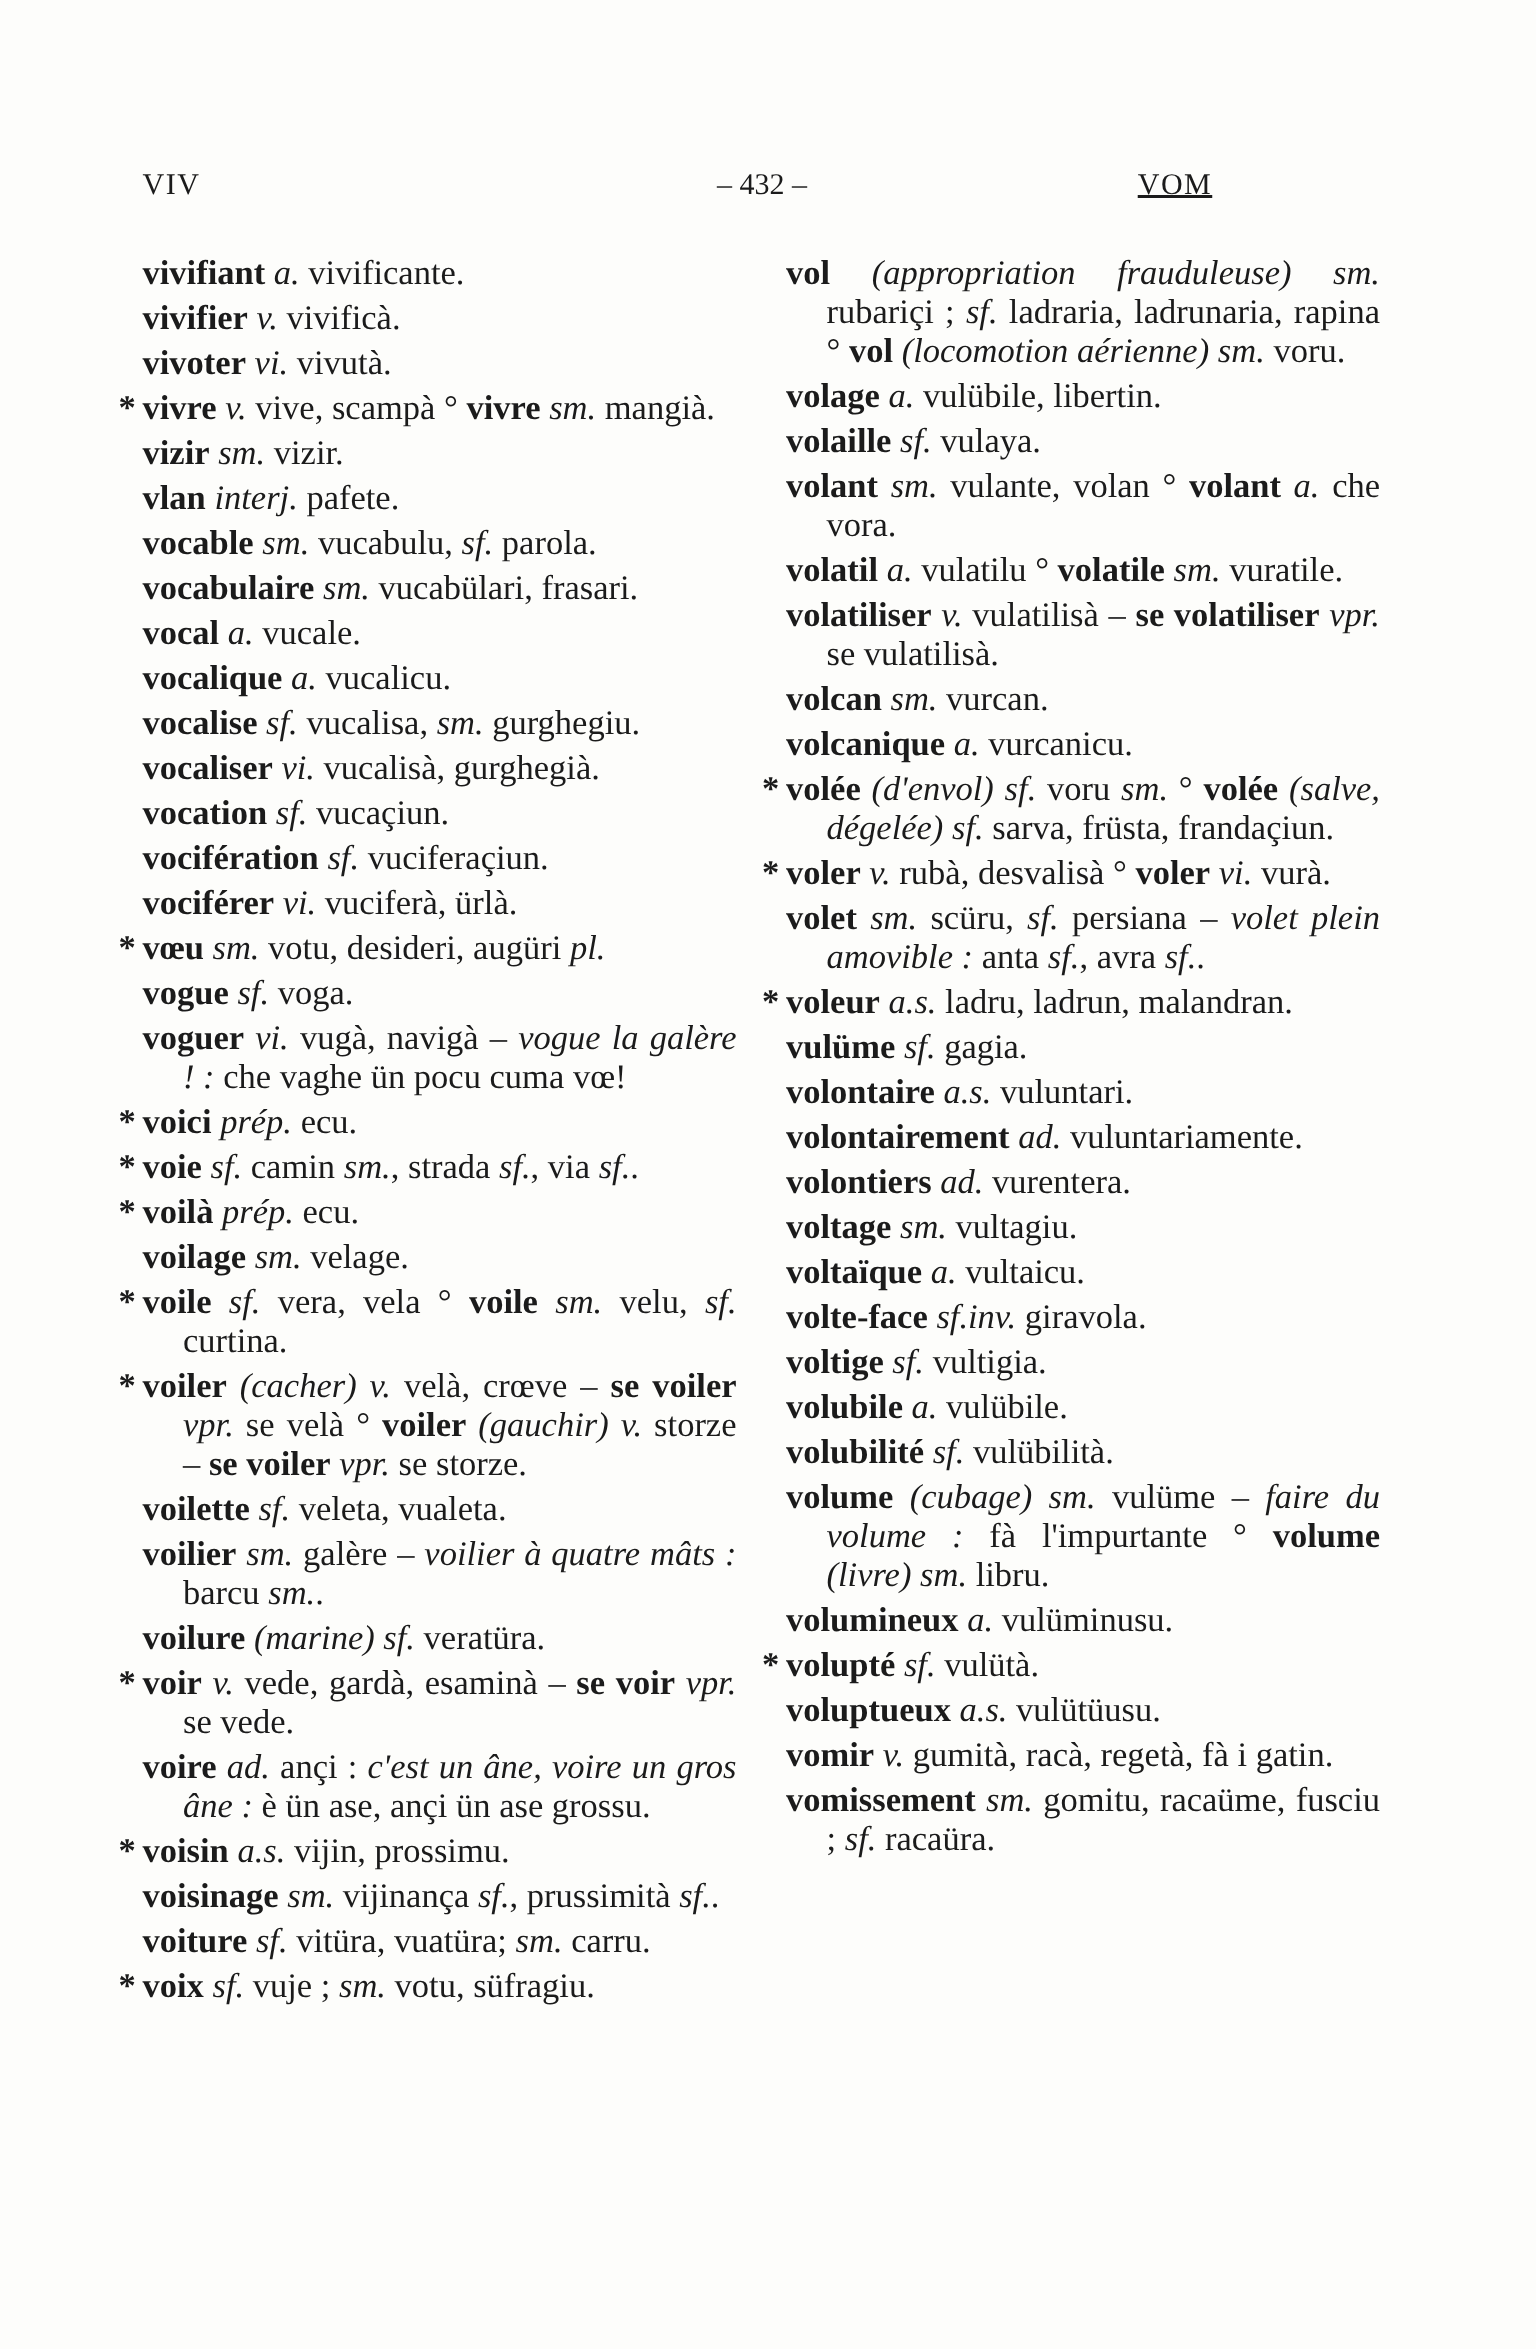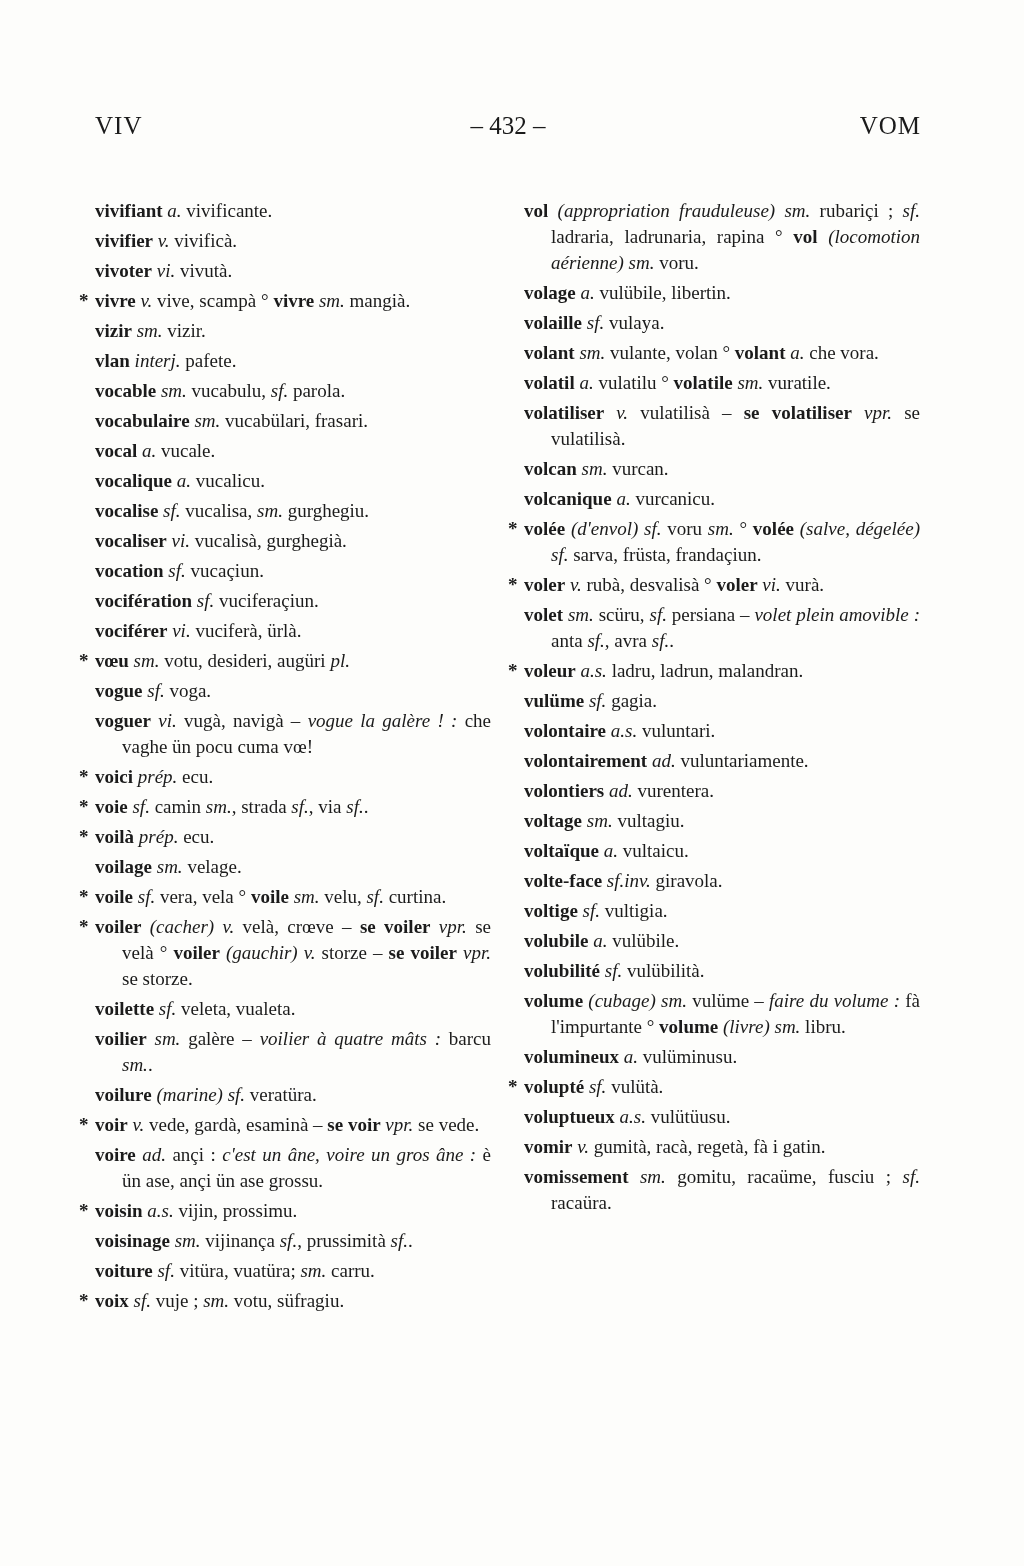--- a/index.html
+++ b/index.html
@@ -12,35 +12,34 @@
   .page {
     width: 1024px; height: 1566px;
     box-sizing: border-box;
     background: #fdfdfb;
     padding: 112px 103px 0 95px;
     overflow: hidden;
   }
   .running-head {
     display: flex;
     align-items: baseline;
-    font-size: 25px;
+    font-size: 20px;
     margin-bottom: 34px;
   }
   .running-head .lft  { flex: 1; text-align: left;   letter-spacing: 1px; }
   .running-head .ctr  { flex: 1; text-align: center; }
-  .running-head .rgt  { flex: 1; text-align: right;  letter-spacing: 1px; }
+  .running-head .rgt  { flex: 1; text-align: center;  letter-spacing: 1px; text-decoration: underline; }
   .columns {
     display: flex;
     gap: 33px;
   }
   .col {
     width: 396px;
-    font-size: 19px;
+    font-size: 23px;
     line-height: 26px;
-    margin-top: 24px;
   }
   .entry {
     position: relative;
     padding-left: 27px;
     text-indent: -27px;
     text-align: justify;
     margin-bottom: 4px;
   }
   .star {
     position: absolute;

